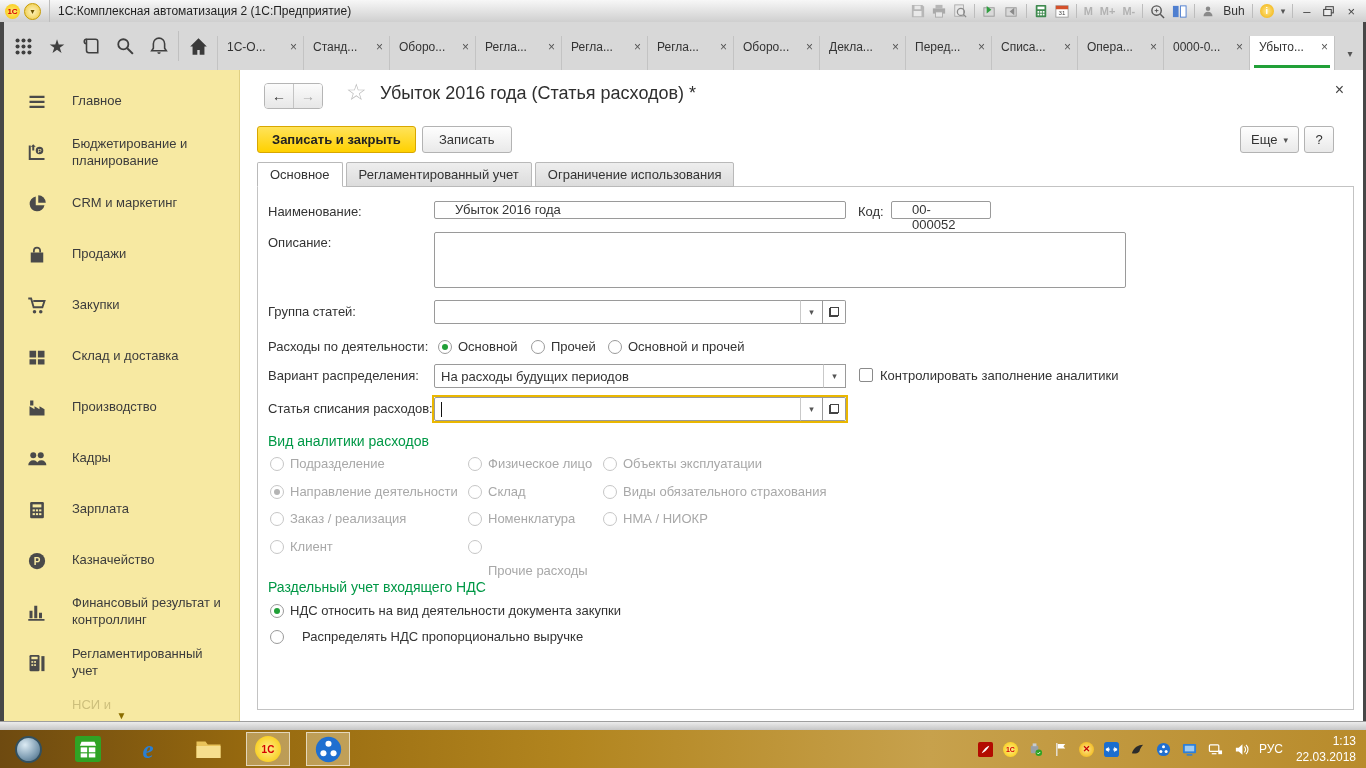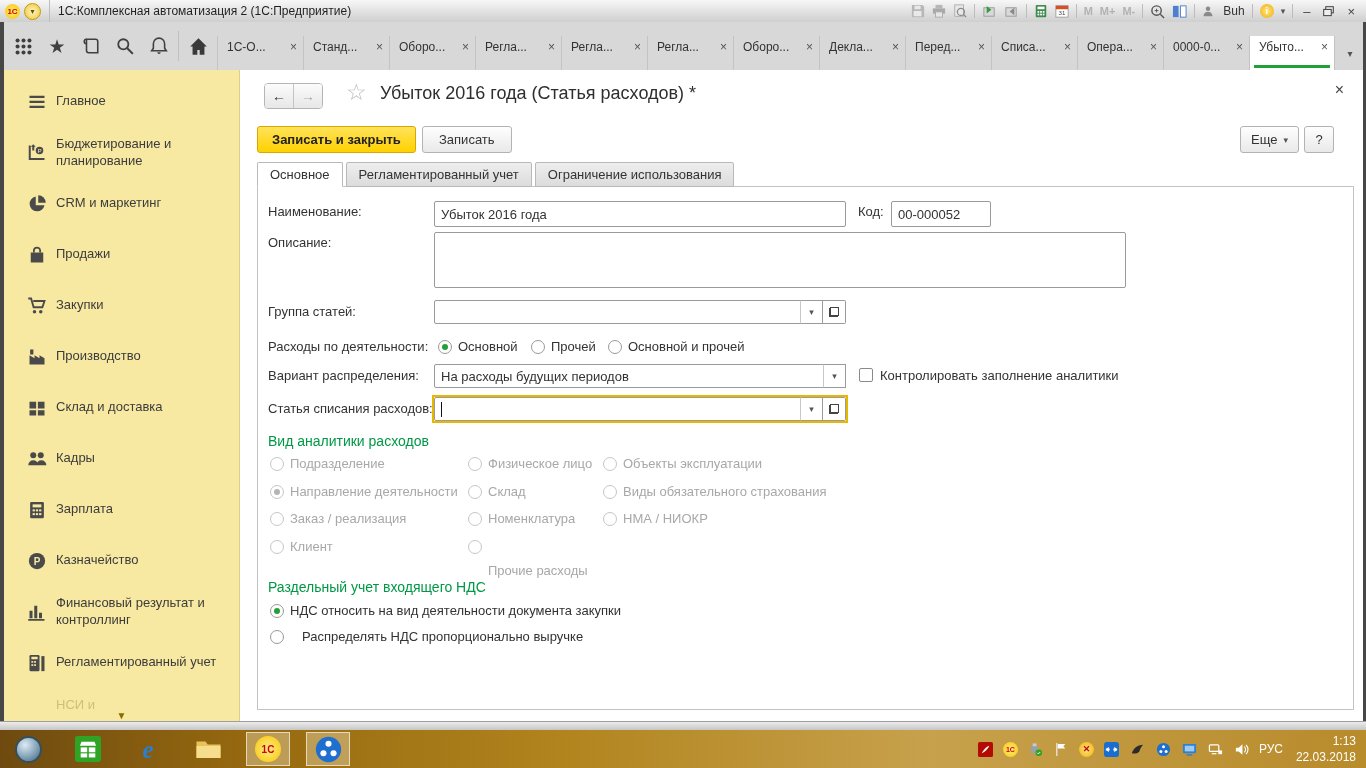--- a/index.html
+++ b/index.html
@@ -39,21 +39,21 @@
   .tab:last-child{border-right:1px solid #c3c3c3;}
   .tab-label{flex:1;white-space:nowrap;overflow:hidden;}
   .tab-close{color:#555;font-size:12px;margin-left:3px;}
   .tab.active{background:#ffffff;}
   .tab.active::after{content:"";position:absolute;left:4px;right:4px;bottom:2px;height:3px;background:#21a038;}
   .tab-overflow{width:26px;height:34px;display:flex;align-items:center;justify-content:center;color:#555;font-size:10px;}
 
   .main{flex:1;display:flex;min-height:0;}
   
   .sidebar{width:236px;flex:none;background:#f7e9a2;border-right:1px solid #e0d083;position:relative;overflow:hidden;padding-top:6px;box-sizing:border-box;}
-  .side-item{display:flex;align-items:center;min-height:51px;padding:0 8px 0 22px;gap:8px;color:#3c3c3c;font-size:13px;line-height:1.25;}
+  .side-item{display:flex;align-items:center;min-height:51px;padding:0 8px 0 22px;gap:24px;color:#3c3c3c;font-size:13px;line-height:1.25;}
   .side-icon{width:22px;flex:none;display:flex;justify-content:center;}
   .side-item.faded{color:#cdbf7c;min-height:34px;}
   .side-item.faded .side-icon{visibility:hidden;}
   .side-scroll{position:absolute;bottom:1px;left:0;right:0;text-align:center;color:#8a6d00;font-size:10px;line-height:1;}
 
   
   .content{flex:1;background:#fff;position:relative;font-size:13px;color:#333;min-width:0;}
   .nav-group{position:absolute;left:24px;top:13px;display:flex;border:1px solid #b5b5b5;border-radius:4px;overflow:hidden;}
   .nav-btn{width:28px;height:24px;display:flex;align-items:center;justify-content:center;
     background:linear-gradient(#fbfbfb,#e7e7e7);font-size:14px;color:#333;}
@@ -70,22 +70,22 @@
   .btn-more{right:64px;top:56px;padding:0 10px;gap:6px;}
   .btn-help{right:29px;top:56px;width:30px;}
 
   .ftabs{position:absolute;left:17px;top:92px;display:flex;z-index:2;}
   .ftab{box-sizing:border-box;height:25px;padding:4px 12px 0 12px;border:1px solid #b9b9b9;background:linear-gradient(#eeeeee,#dcdcdc);
     margin-right:3px;border-radius:2px 2px 0 0;font-size:13px;color:#333;}
   .ftab.active{background:#fff;border-bottom:1px solid #fff;}
 
   .panel{position:absolute;left:17px;top:116px;width:1097px;height:524px;border:1px solid #c3c3c3;background:#fff;box-sizing:border-box;}
   .lbl{position:absolute;white-space:nowrap;color:#333;}
-  .inp{position:absolute;box-sizing:border-box;height:26px;border:1px solid #9a9a9a;border-radius:2px;
-    display:flex;align-items:center;padding:0 6px;font-size:13px;background:#fff;}
+  .inp{position:absolute;box-sizing:border-box;height:18px;border:1px solid #9a9a9a;border-radius:2px;
+    display:flex;padding:0 20px;font-size:13px;background:#fff;}
   .tarea{position:absolute;box-sizing:border-box;border:1px solid #9a9a9a;border-radius:2px;background:#fff;}
   .combo{position:absolute;display:flex;height:24px;box-sizing:border-box;}
   .combo-field{flex:1;border:1px solid #9a9a9a;border-radius:2px 0 0 2px;display:flex;align-items:center;padding:0 6px;background:#fff;min-width:0;white-space:nowrap;overflow:hidden;}
   .combo-arrow{width:21px;flex:none;border:1px solid #9a9a9a;border-left:1px solid #c9c9c9;margin-left:-1px;
     display:flex;align-items:center;justify-content:center;color:#555;font-size:9px;background:#fff;}
   .open-btn{width:22px;flex:none;border:1px solid #9a9a9a;border-left:none;border-radius:0 2px 2px 0;
     display:flex;align-items:center;justify-content:center;background:#fff;}
   .open-glyph{position:relative;width:10px;height:10px;}
   .open-glyph::before{content:"";position:absolute;left:0;bottom:0;width:7px;height:7px;border:1px solid #444;background:#fff;}
   .open-glyph::after{content:"";position:absolute;right:0;top:0;width:7px;height:7px;border:1px solid #444;background:#fff;}
@@ -369,33 +369,33 @@
                 <path d="M1 2h2.3l2 7h7l1.7-5H5" fill="none" stroke="#4a4a4a" stroke-width="1.5"></path>
                 <circle cx="6" cy="12.5" r="1.4" fill="#4a4a4a"></circle>
                 <circle cx="11" cy="12.5" r="1.4" fill="#4a4a4a"></circle>
               </svg>
             </span>
           <span>Закупки</span>
         </div>
         <div class="side-item">
           <span class="side-icon">
               <svg width="20" height="20" viewBox="0 0 16 16" fill="#4a4a4a">
+                <path d="M2 3h5.3v5.3H2zM8.7 3H14v5.3H8.7zM2 9.7h5.3V14H2zM8.7 9.7H14V14H8.7z"></path>
+              </svg>
+            </span>
+          <span>Склад и доставка</span>
+        </div>
+        <div class="side-item">
+          <span class="side-icon">
+              <svg width="20" height="20" viewBox="0 0 16 16" fill="#4a4a4a">
                 <path d="M2 14V6.5L6 9V6.5L10 9V6.5L14 9v5z"></path>
                 <rect x="2.5" y="2" width="2.6" height="4"></rect>
               </svg>
             </span>
           <span>Производство</span>
-        </div>
-        <div class="side-item">
-          <span class="side-icon">
-              <svg width="20" height="20" viewBox="0 0 16 16" fill="#4a4a4a">
-                <path d="M2 3h5.3v5.3H2zM8.7 3H14v5.3H8.7zM2 9.7h5.3V14H2zM8.7 9.7H14V14H8.7z"></path>
-              </svg>
-            </span>
-          <span>Склад и доставка</span>
         </div>
         <div class="side-item">
           <span class="side-icon">
               <svg width="20" height="20" viewBox="0 0 16 16" fill="#4a4a4a">
                 <circle cx="5" cy="5" r="2.4"></circle>
                 <circle cx="11" cy="5" r="2.4"></circle>
                 <path d="M1 13a4 4 0 0 1 8 0zM7.5 13a4 4 0 0 1 8 0z"></path>
               </svg>
             </span>
           <span>Кадры</span>

